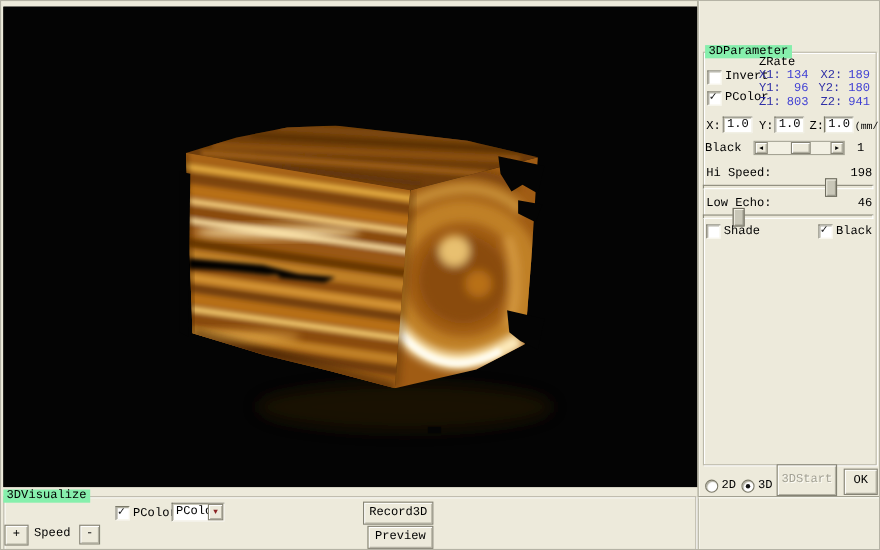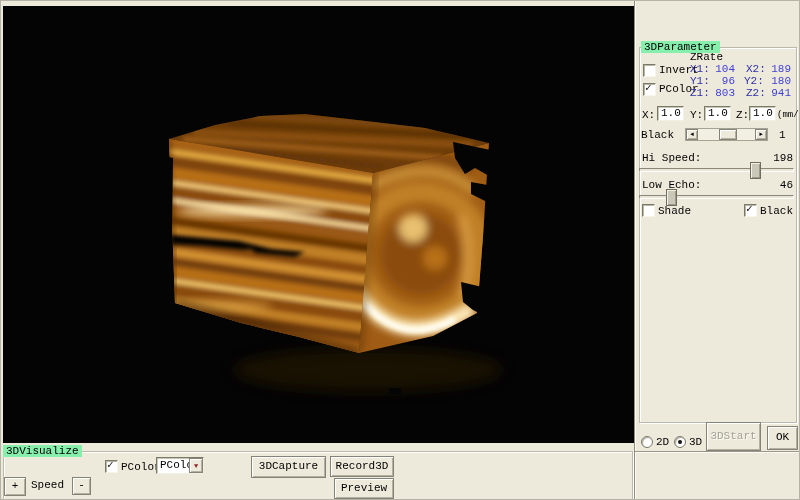--- a/index.html
+++ b/index.html
@@ -162,21 +162,21 @@
   <span class="lbl" style="left:24px;top:63px">Invert</span>
 
   <span class="cb" style="left:8px;top:82px">
     <span class="check">✓</span>
   </span>
   <span class="lbl" style="left:24px;top:82px">PColor</span>
 
   <span class="lbl" style="left:55px;top:50px">ZRate</span>
 
   <span class="lbl navy" style="left:55px;top:62px">X1:</span>
-  <span class="num blue" style="left:72px;top:62px;width:28px">104</span>
+  <span class="num blue" style="left:72px;top:62px;width:28px">134</span>
   <span class="lbl navy" style="left:111px;top:62px">X2:</span>
   <span class="num blue" style="left:128px;top:62px;width:28px">189</span>
 
   <span class="lbl navy" style="left:55px;top:74px">Y1:</span>
   <span class="num blue" style="left:72px;top:74px;width:28px">96</span>
   <span class="lbl navy" style="left:109px;top:74px">Y2:</span>
   <span class="num blue" style="left:128px;top:74px;width:28px">180</span>
 
   <span class="lbl navy" style="left:55px;top:86px">Z1:</span>
   <span class="num blue" style="left:72px;top:86px;width:28px">803</span>
@@ -241,16 +241,15 @@
   <span class="cb" style="left:104px;top:17px">
     <span class="check">✓</span>
   </span>
   <span class="lbl" style="left:120px;top:18px">PColor</span>
 
   <div class="combo" style="left:155px;top:14px;width:43px">
     <span>PColor</span>
     <span class="drop">▼</span>
   </div>
 
-  <div class="btn" style="left:250px;top:13px;width:73px;height:20px;line-height:19px">3DCapture</div>
   <div class="btn" style="left:329px;top:13px;width:62px;height:19px;line-height:18px">Record3D</div>
   <div class="btn" style="left:333px;top:35px;width:58px;height:19px;line-height:18px">Preview</div>
 </div>
 
 </body></html>

